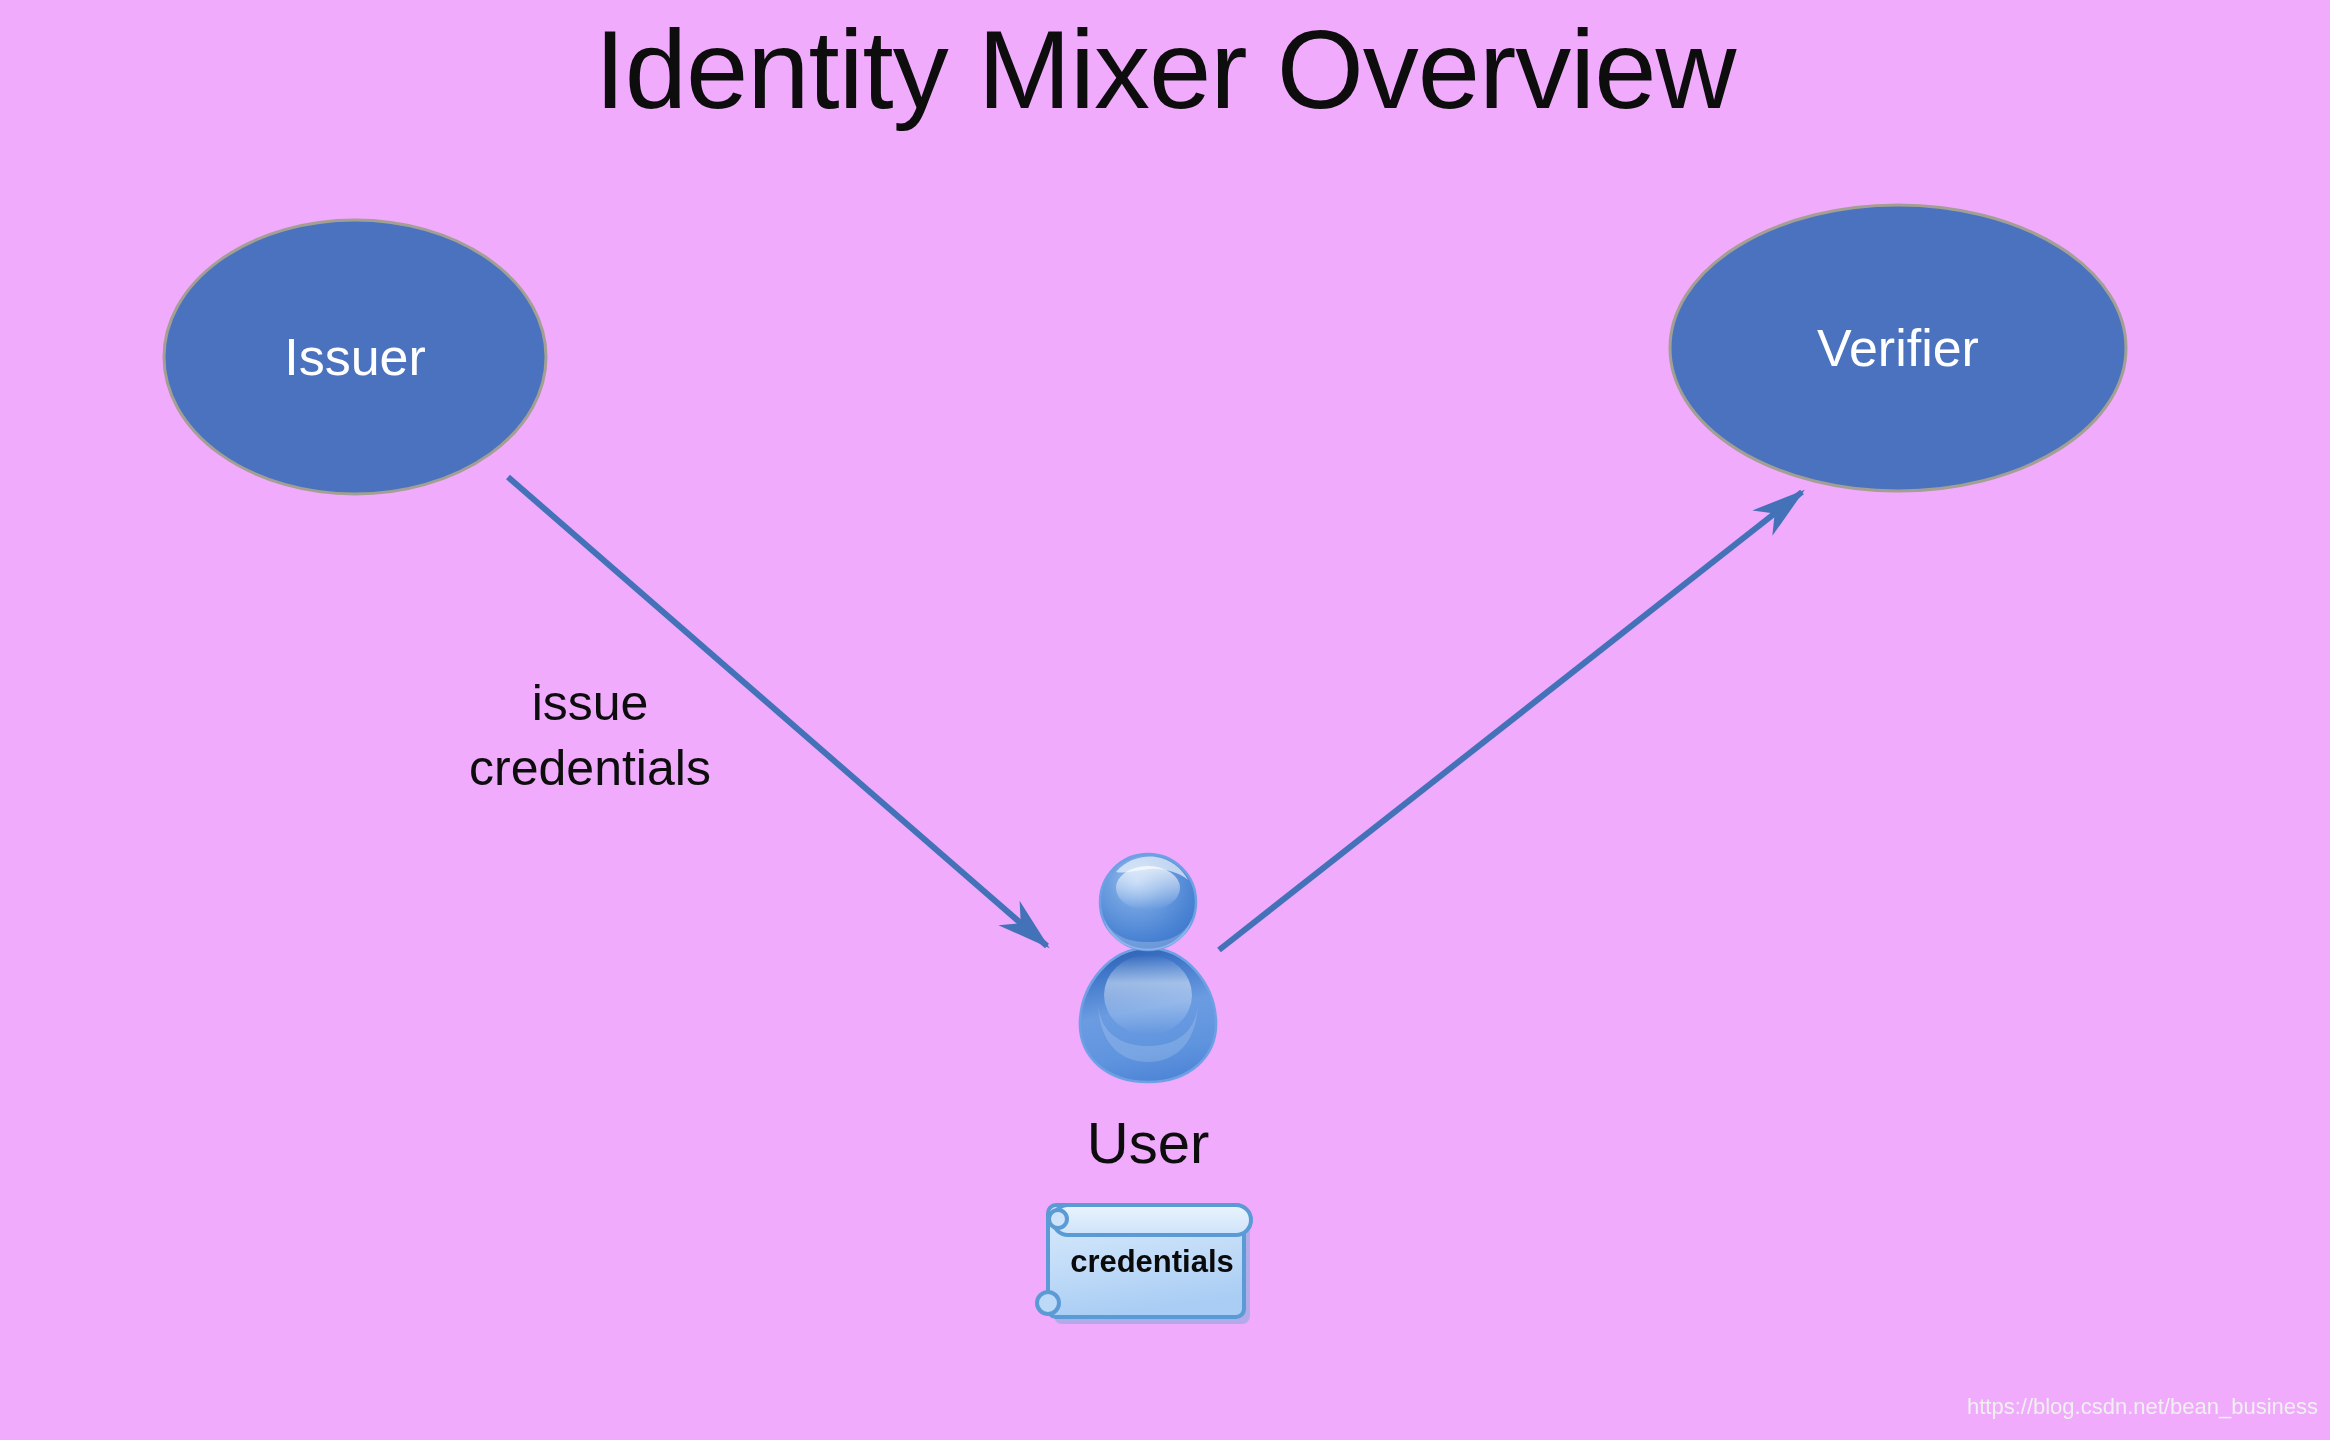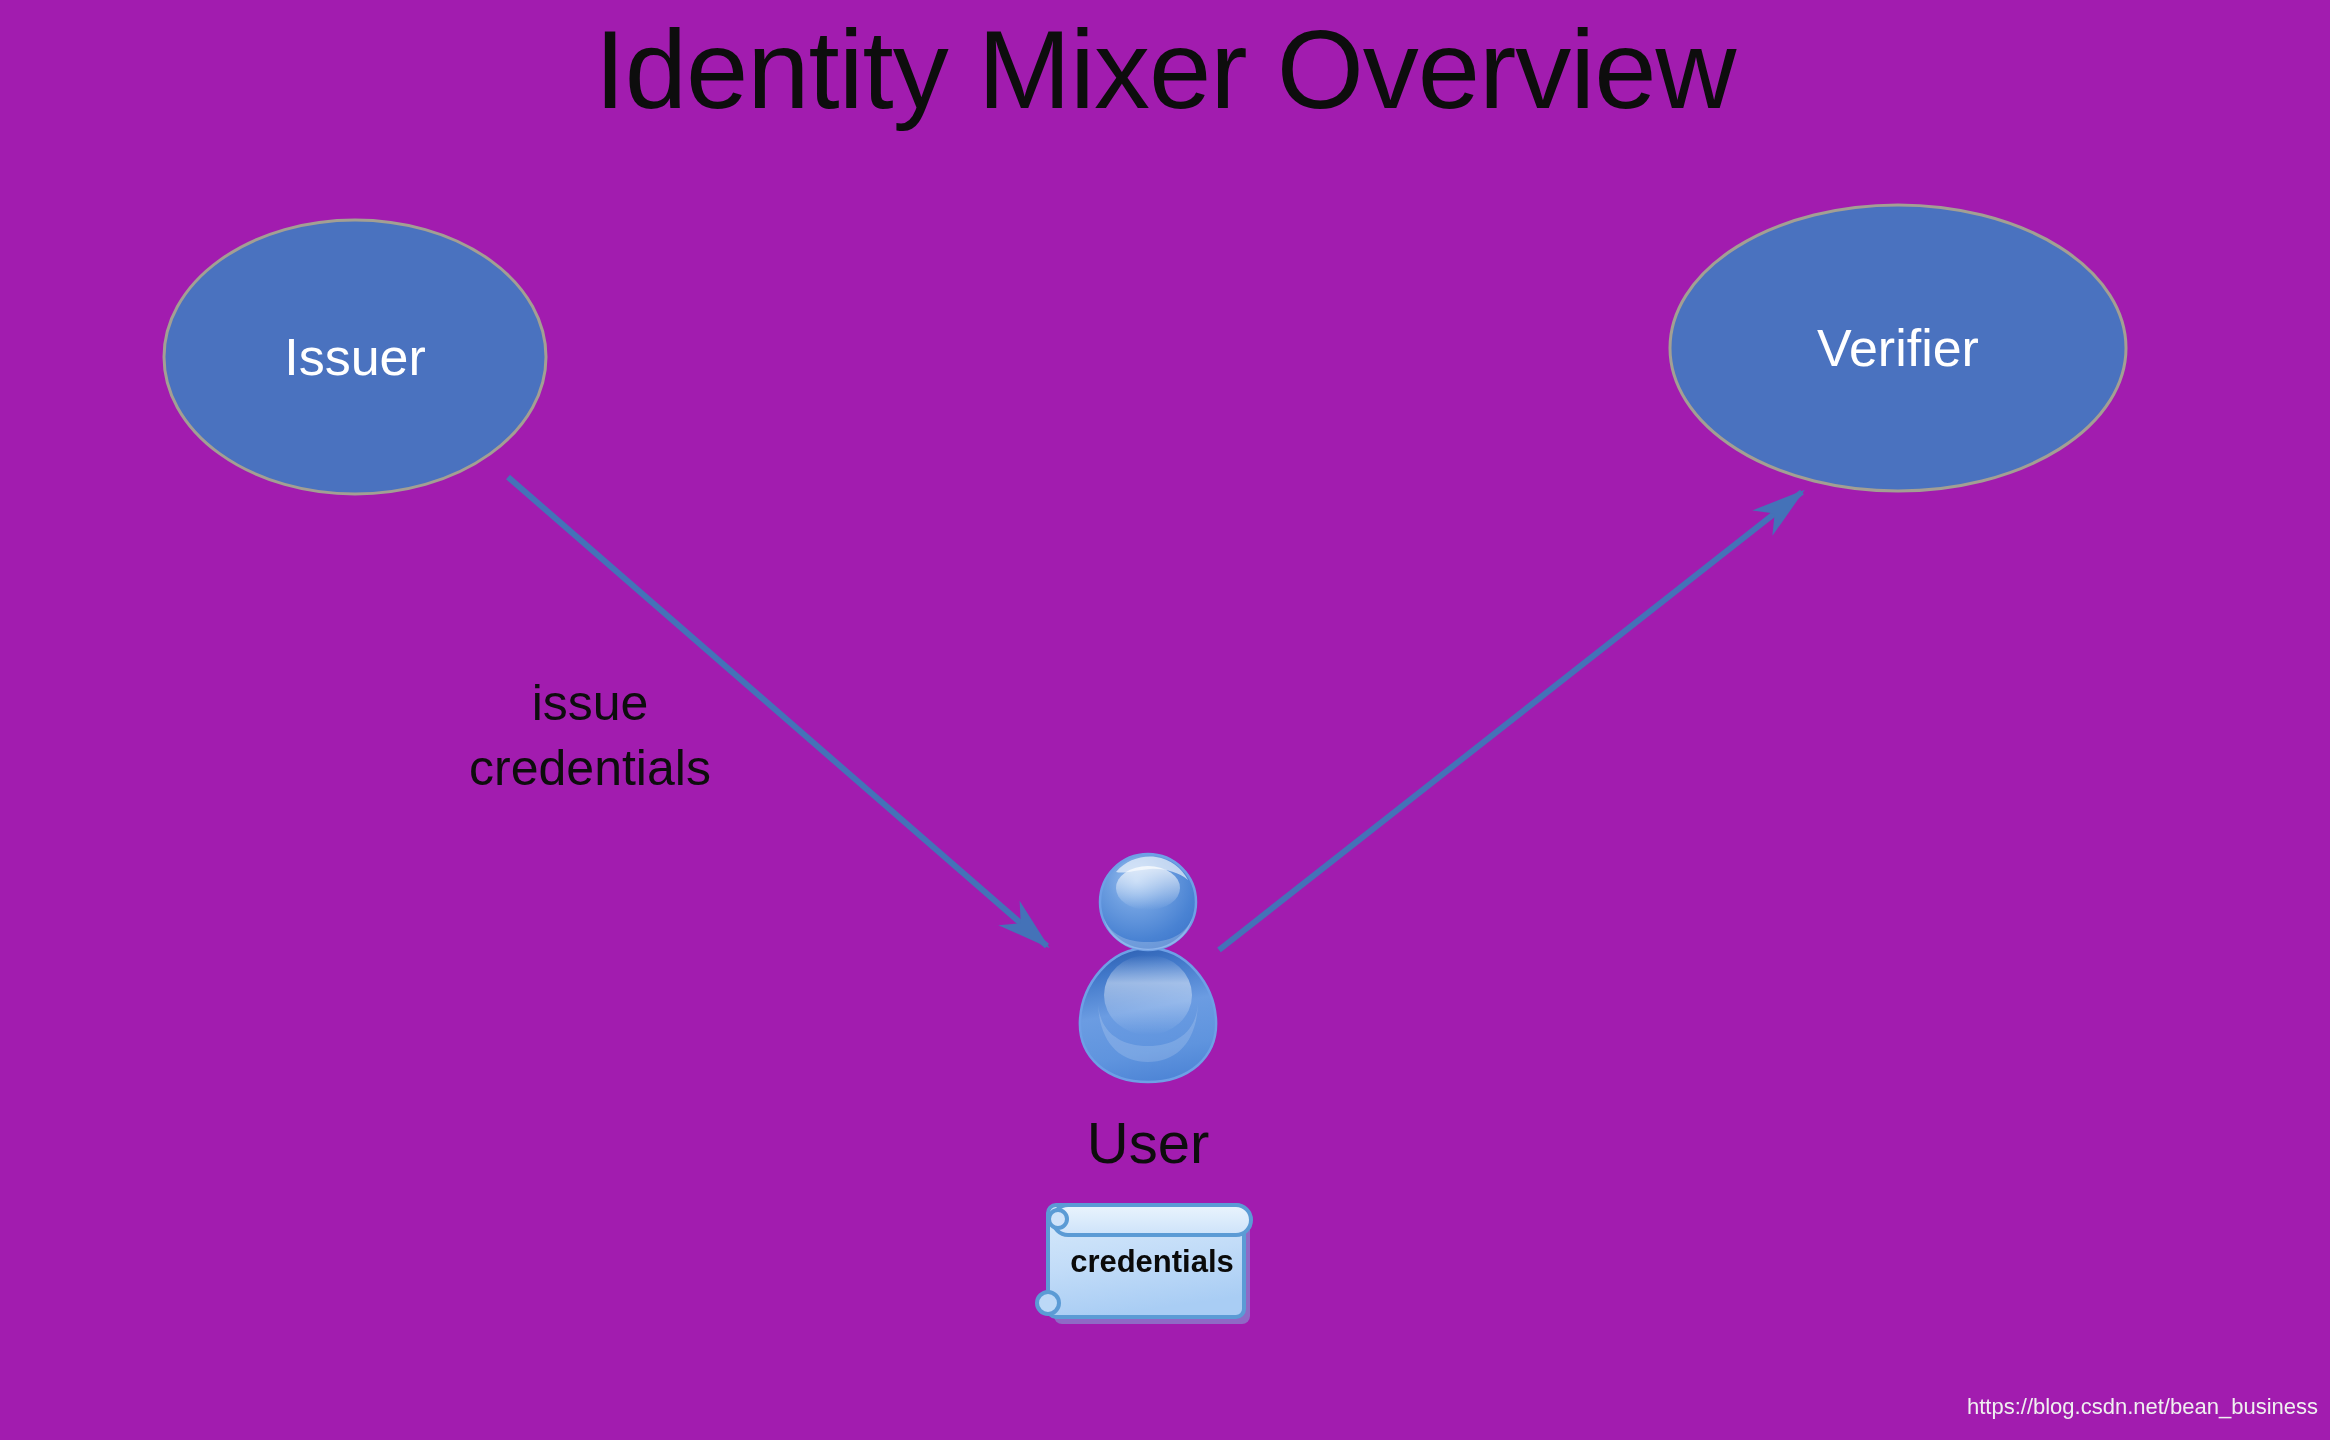--- a/index.html
+++ b/index.html
@@ -7,21 +7,21 @@
     padding: 0;
     background: #ffffff;
   }
   body {
     font-family: "Liberation Sans", sans-serif;
   }
   #slide {
     position: relative;
     width: 2330px;
     height: 1440px;
-    background: #a21caf;
+    background: #f0abfc;
     overflow: hidden;
   }
   #slide-svg {
     position: absolute;
     top: 0;
     left: 0;
     width: 2330px;
     height: 1440px;
   }
   .title-text {

